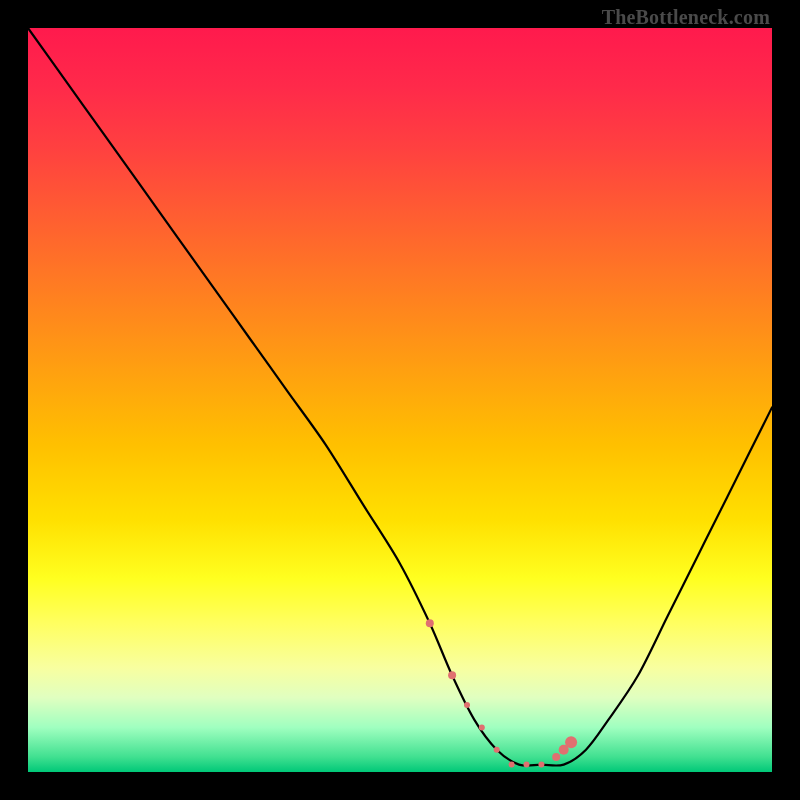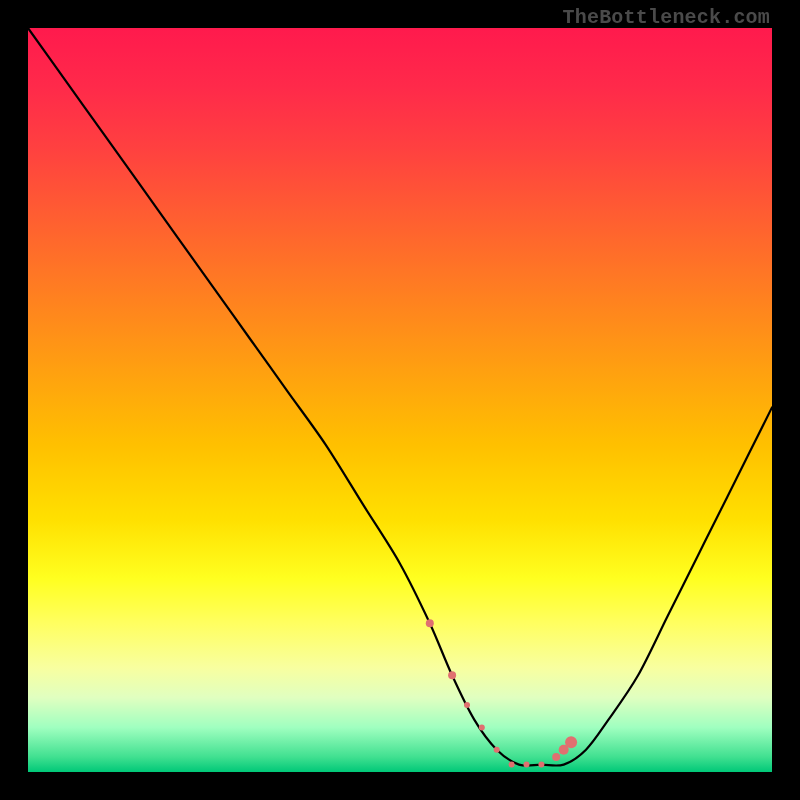--- a/index.html
+++ b/index.html
@@ -30,21 +30,21 @@
       #f8ffa0 86%,
       #e0ffc0 90%,
       #a0ffc0 94%,
       #40e090 98%,
       #00c878 100%);
   }
   .attribution {
     position: absolute;
     top: 6px;
     right: 30px;
-    font-family: Liberation Mono, monospace;
+    font-family: Liberation Serif, serif;
     font-size: 20px;
     font-weight: 600;
     color: #4a4a4a;
     letter-spacing: 0.2px;
   }
   .curve-svg {
     position: absolute;
     left: 0; top: 0;
     width: 744px; height: 744px;
   }

